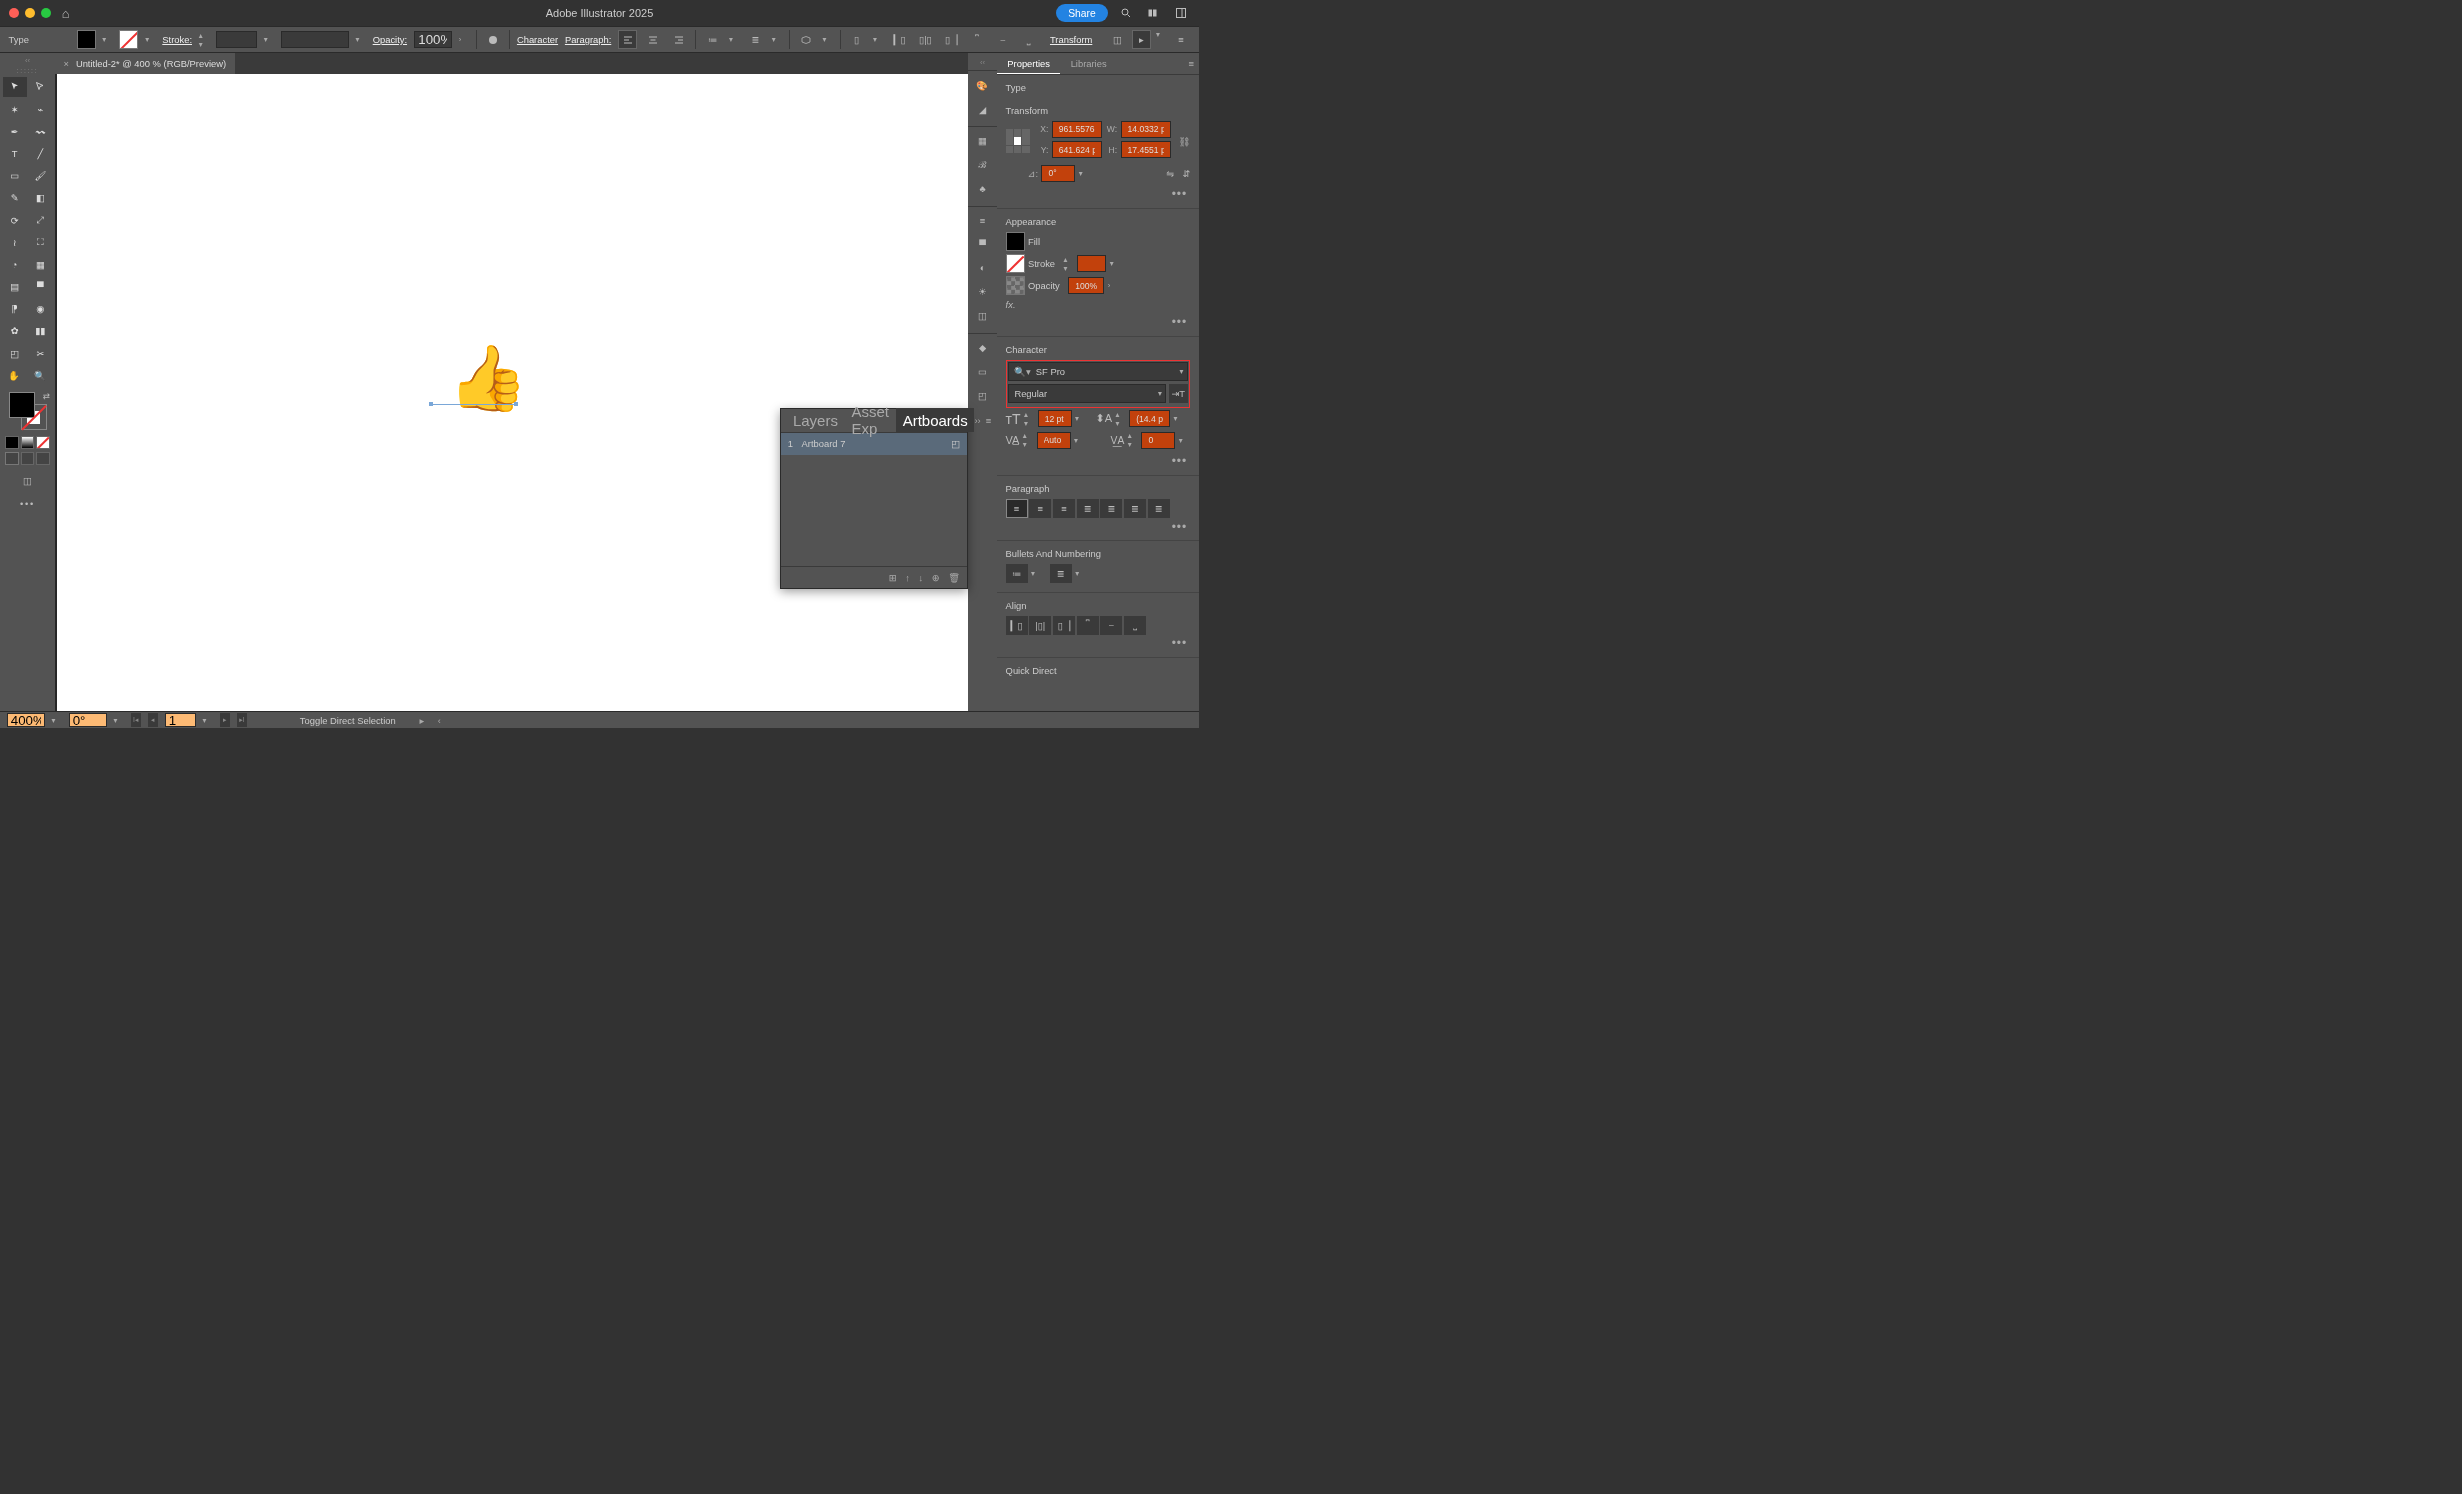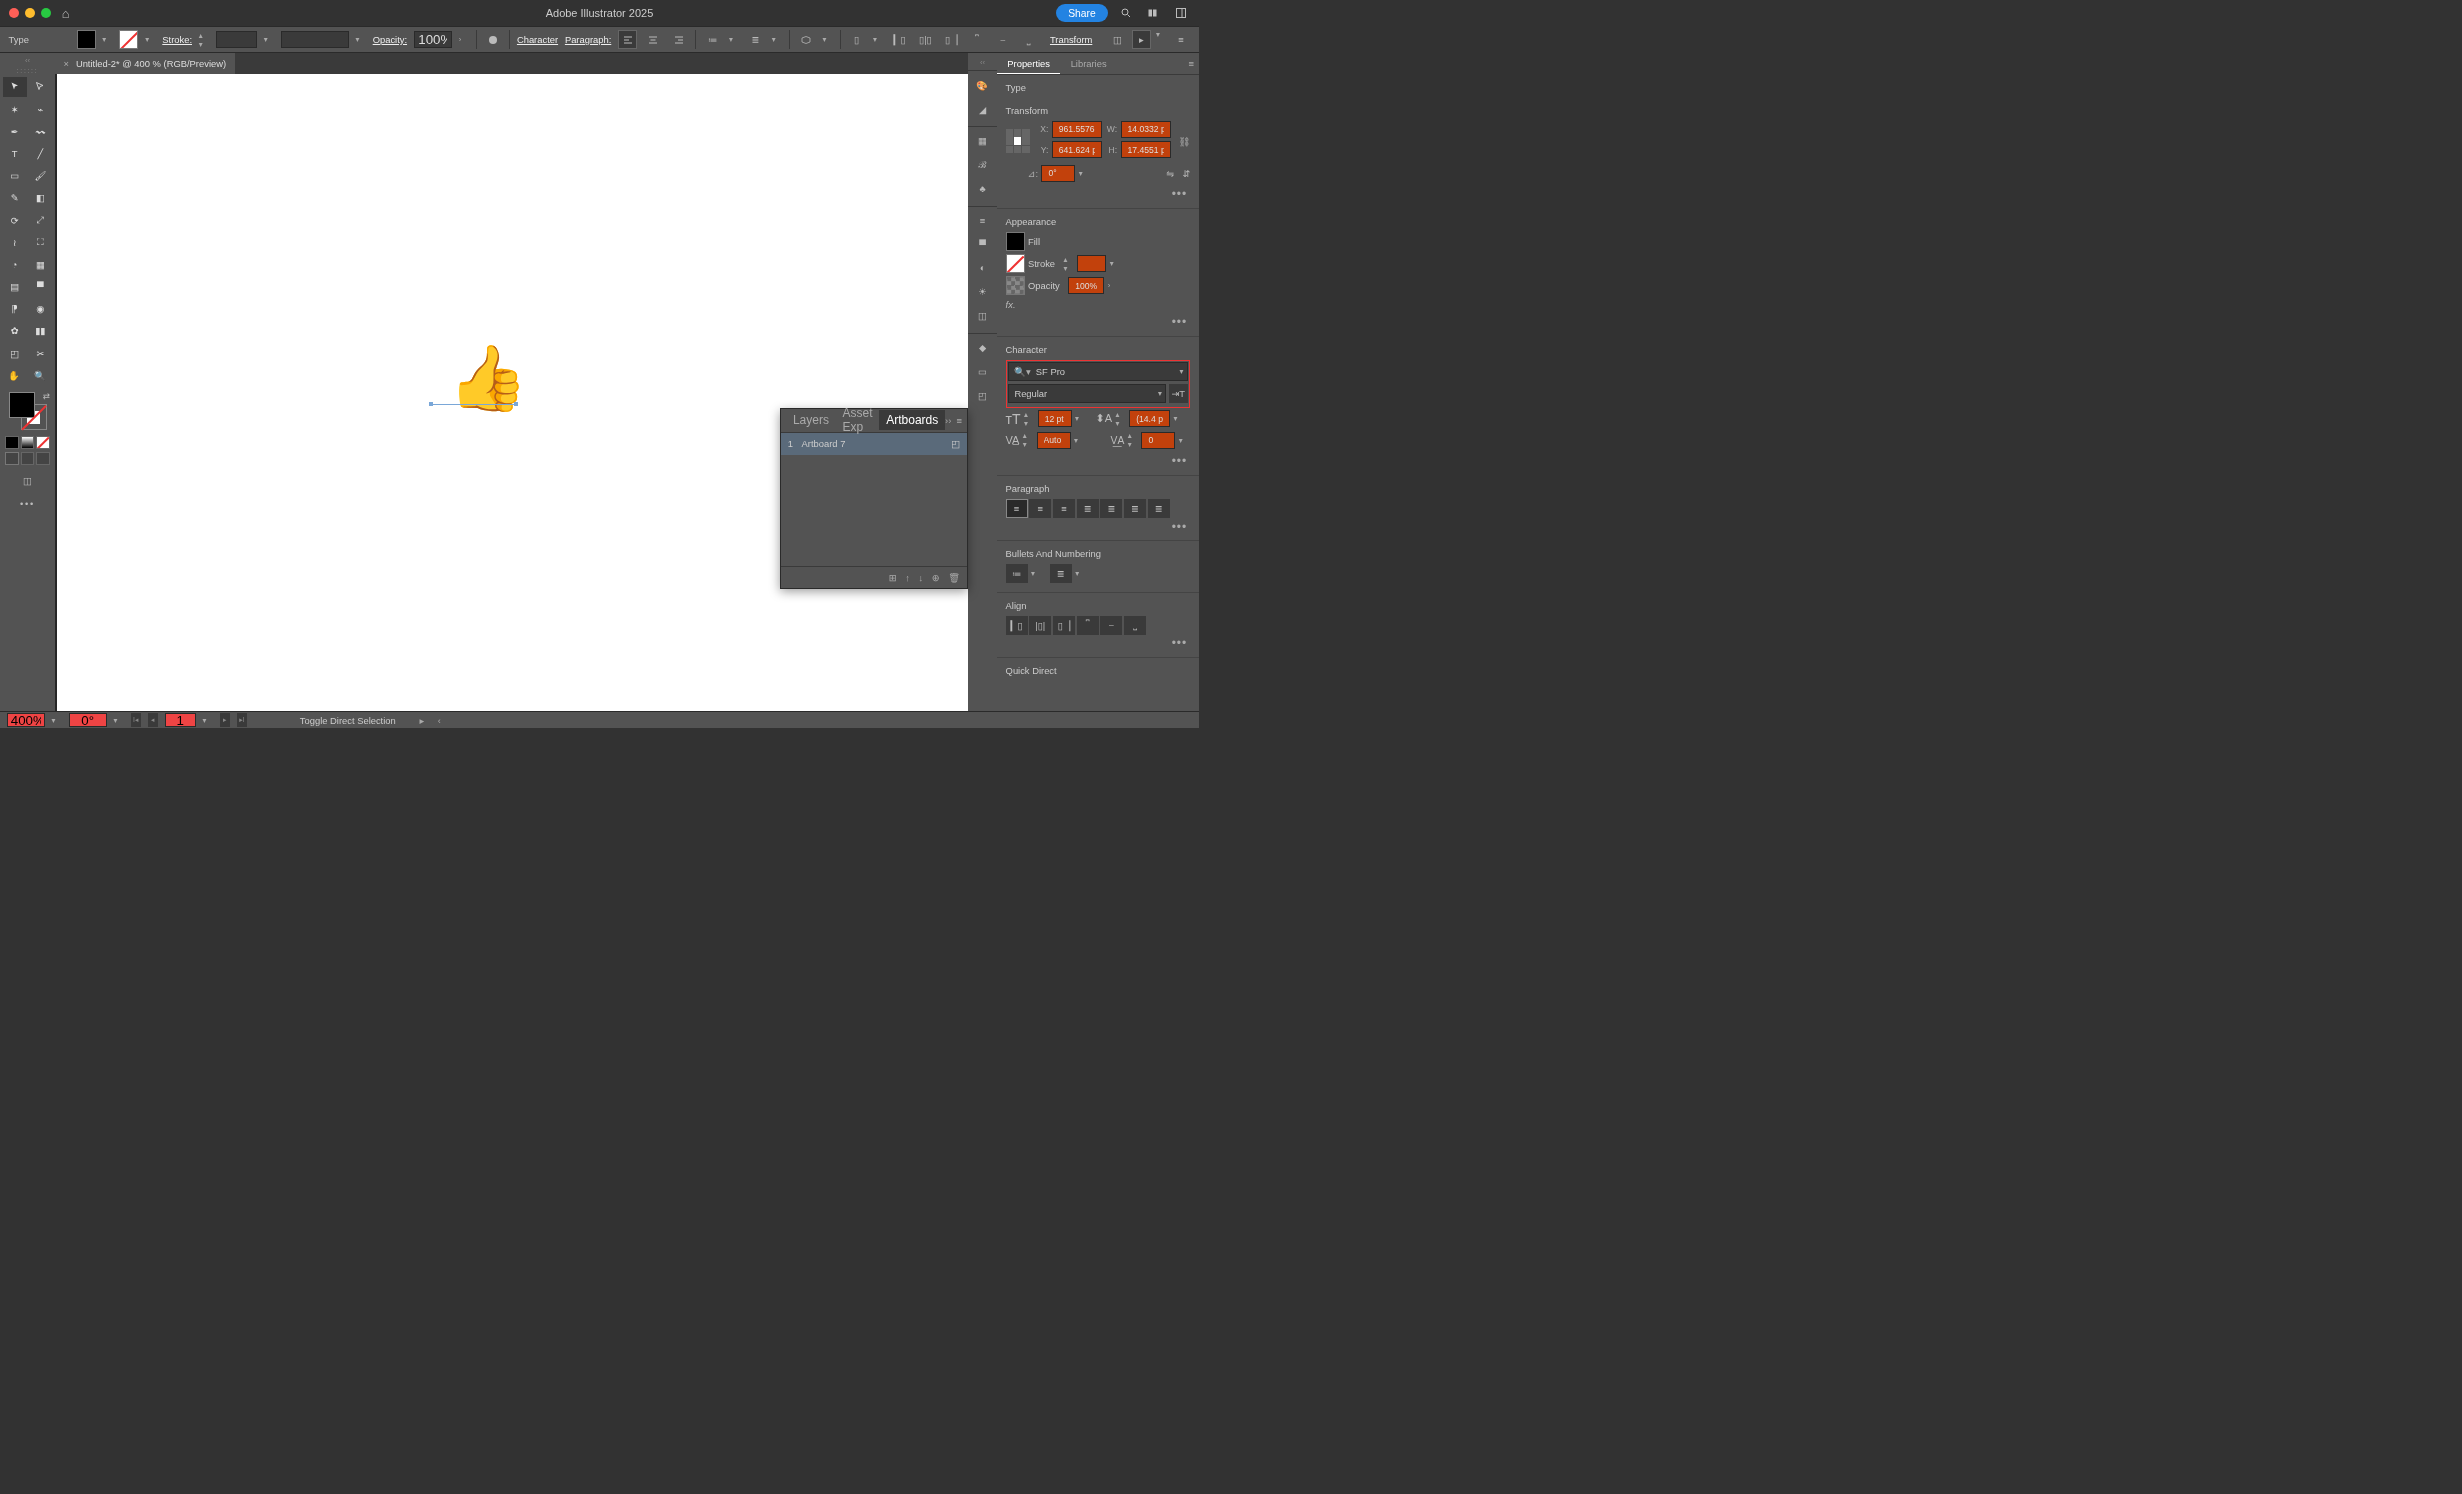--- a/index.html
+++ b/index.html
@@ -35,21 +35,21 @@
     .docarea{flex:1;display:flex;flex-direction:column;background:#262626;position:relative;}
     .tabbar{height:20.5px;background:#3a3a3a;display:flex;align-items:center;}
     .dtab{background:#535353;height:20.5px;display:flex;align-items:center;padding:0 8.6px;gap:6.8px;color:#ddd;font-size:9.4px;}
     .dtab .x{color:#aaa;font-size:9.4px;}
     .canvas{flex:1;background:#fff;position:relative;margin:0 0 0 1.7px;}
     .thumb{position:absolute;left:43%;top:42%;font-size:64px;color:#000;}
     .baseline{position:absolute;left:41%;top:51.8%;width:86px;height:0.9px;background:#7aa7d8;}
     .bl-anch{position:absolute;width:4.3px;height:4.3px;background:#7aa7d8;top:-1.7px;}
     .float-pan{position:absolute;right:0;top:334px;width:188px;background:#535353;border:0.9px solid #2a2a2a;box-shadow:0 3.4px 10.3px rgba(0,0,0,.4);}
     .fp-tabs{display:flex;height:24px;align-items:center;padding:0 5.1px;border-bottom:0.9px solid #3a3a3a;}
-    .fp-tab{padding:3.4px 6.8px;color:#aaa;font-size:12px;}
+    .fp-tab{padding:3.4px 6.8px;color:#aaa;font-size:15px;}
     .fp-tab.act{color:#fff;background:#3a3a3a;}
     .fp-row{height:22px;display:flex;align-items:center;padding:0 6.8px;background:#5a6a7a;gap:8.6px;font-size:9.4px;}
     .fp-body{height:111px;}
     .fp-foot{height:22px;border-top:0.9px solid #3a3a3a;display:flex;align-items:center;justify-content:flex-end;gap:8.6px;padding:0 6.8px;color:#aaa;}
     .dockcol{width:29px;background:#535353;display:flex;flex-direction:column;align-items:center;padding-top:5.1px;gap:3.4px;}
     .dockgrp{border-top:0.9px solid #3a3a3a;width:100%;display:flex;flex-direction:column;align-items:center;padding:3.4px 0;gap:3.4px;}
     .dico{width:20.5px;height:20.5px;display:flex;align-items:center;justify-content:center;color:#bbb;}
     .propcol{width:202px;background:#535353;display:flex;flex-direction:column;overflow-y:auto;}
     .pc-tabs{height:22px;display:flex;border-bottom:0.9px solid #3a3a3a;}
     .pc-tab{padding:5.1px 10.3px;font-size:9.4px;color:#aaa;}
@@ -63,21 +63,21 @@
     .nineref>div{background:#666;}
     .app-sw{width:19px;height:19px;border:0.9px solid #777;}
     .charbox{border:1.7px solid #e33;padding:1.7px;margin:1.7px 0;}
     .selrow{height:19px;background:#3a3a3a;border:0.9px solid #2a2a2a;display:flex;align-items:center;padding:0 5.1px;margin-bottom:2.6px;position:relative;}
     .selrow .dd{position:absolute;right:3.4px;color:#aaa;font-size:7.7px;}
     .btnrow{display:flex;gap:1.7px;}
     .albtn{width:22px;height:19px;background:#3a3a3a;display:flex;align-items:center;justify-content:center;color:#bbb;}
     .albtn.act{background:#2a2a2a;border:0.9px solid #888;}
     .more{text-align:right;color:#aaa;padding:1.7px 3.4px;font-size:12px;letter-spacing:0.9px;}
     .statusbar{position:absolute;bottom:0;left:0;right:0;height:17px;background:#535353;display:flex;align-items:center;padding:0 6.8px;gap:6.8px;font-size:9.4px;color:#ccc;border-top:0.9px solid #2a2a2a;}
-    .sb-in{background:#ef4444;border:0.9px solid #2a2a2a;height:13.7px;padding:0 3px;width:38px;text-align:center;}
+    .sb-in{background:#fdba74;border:0.9px solid #2a2a2a;height:13.7px;padding:0 3px;width:38px;}
     .step{width:10.3px;height:13.7px;display:flex;align-items:center;justify-content:center;color:#888;background:#3a3a3a;font-size:6.8px;}
     .link-link{color:#eee;text-decoration:underline;font-size:9.4px;}
     svg{width:12px;height:12px}
   </style>
 </head>
 <body>
 
 <div class="titlebar">
   <div class="traffic">
     <div class="dot r"></div>

